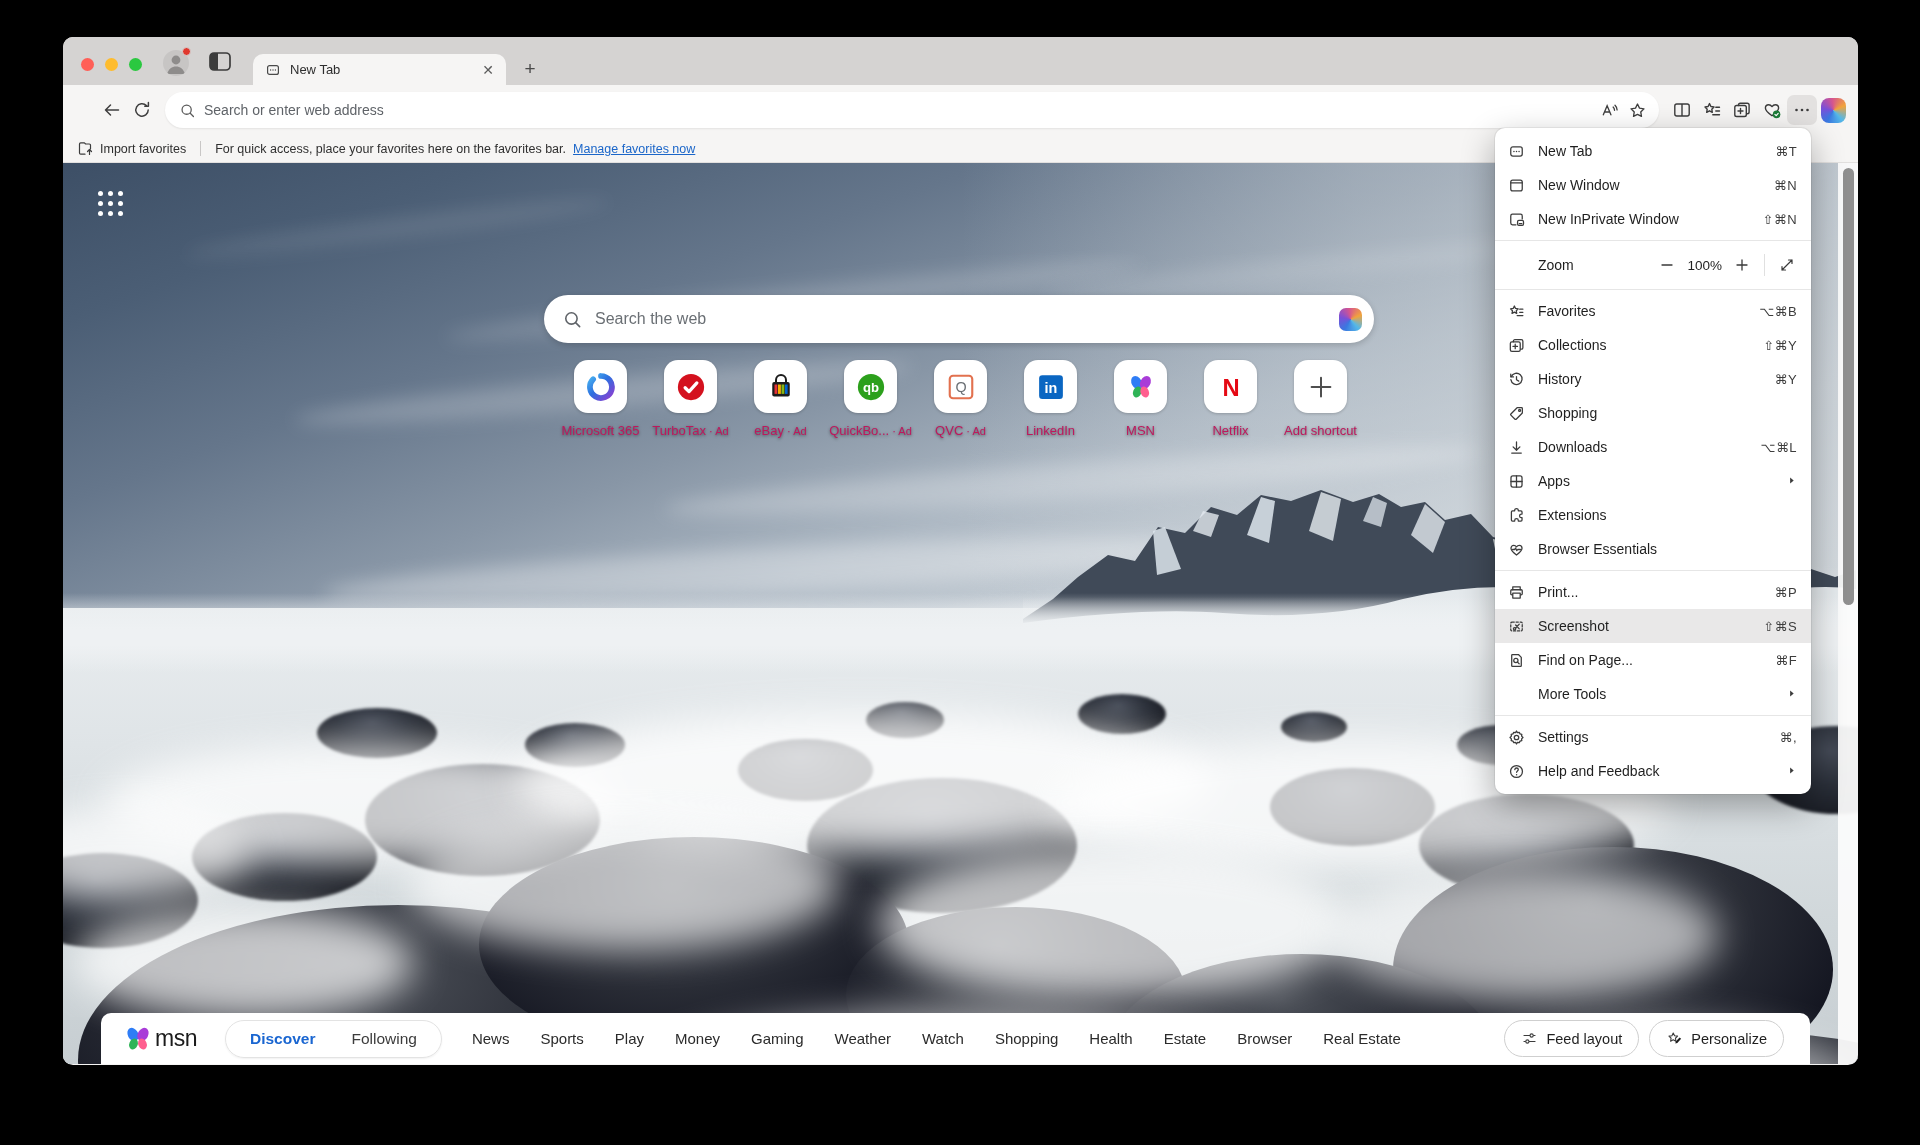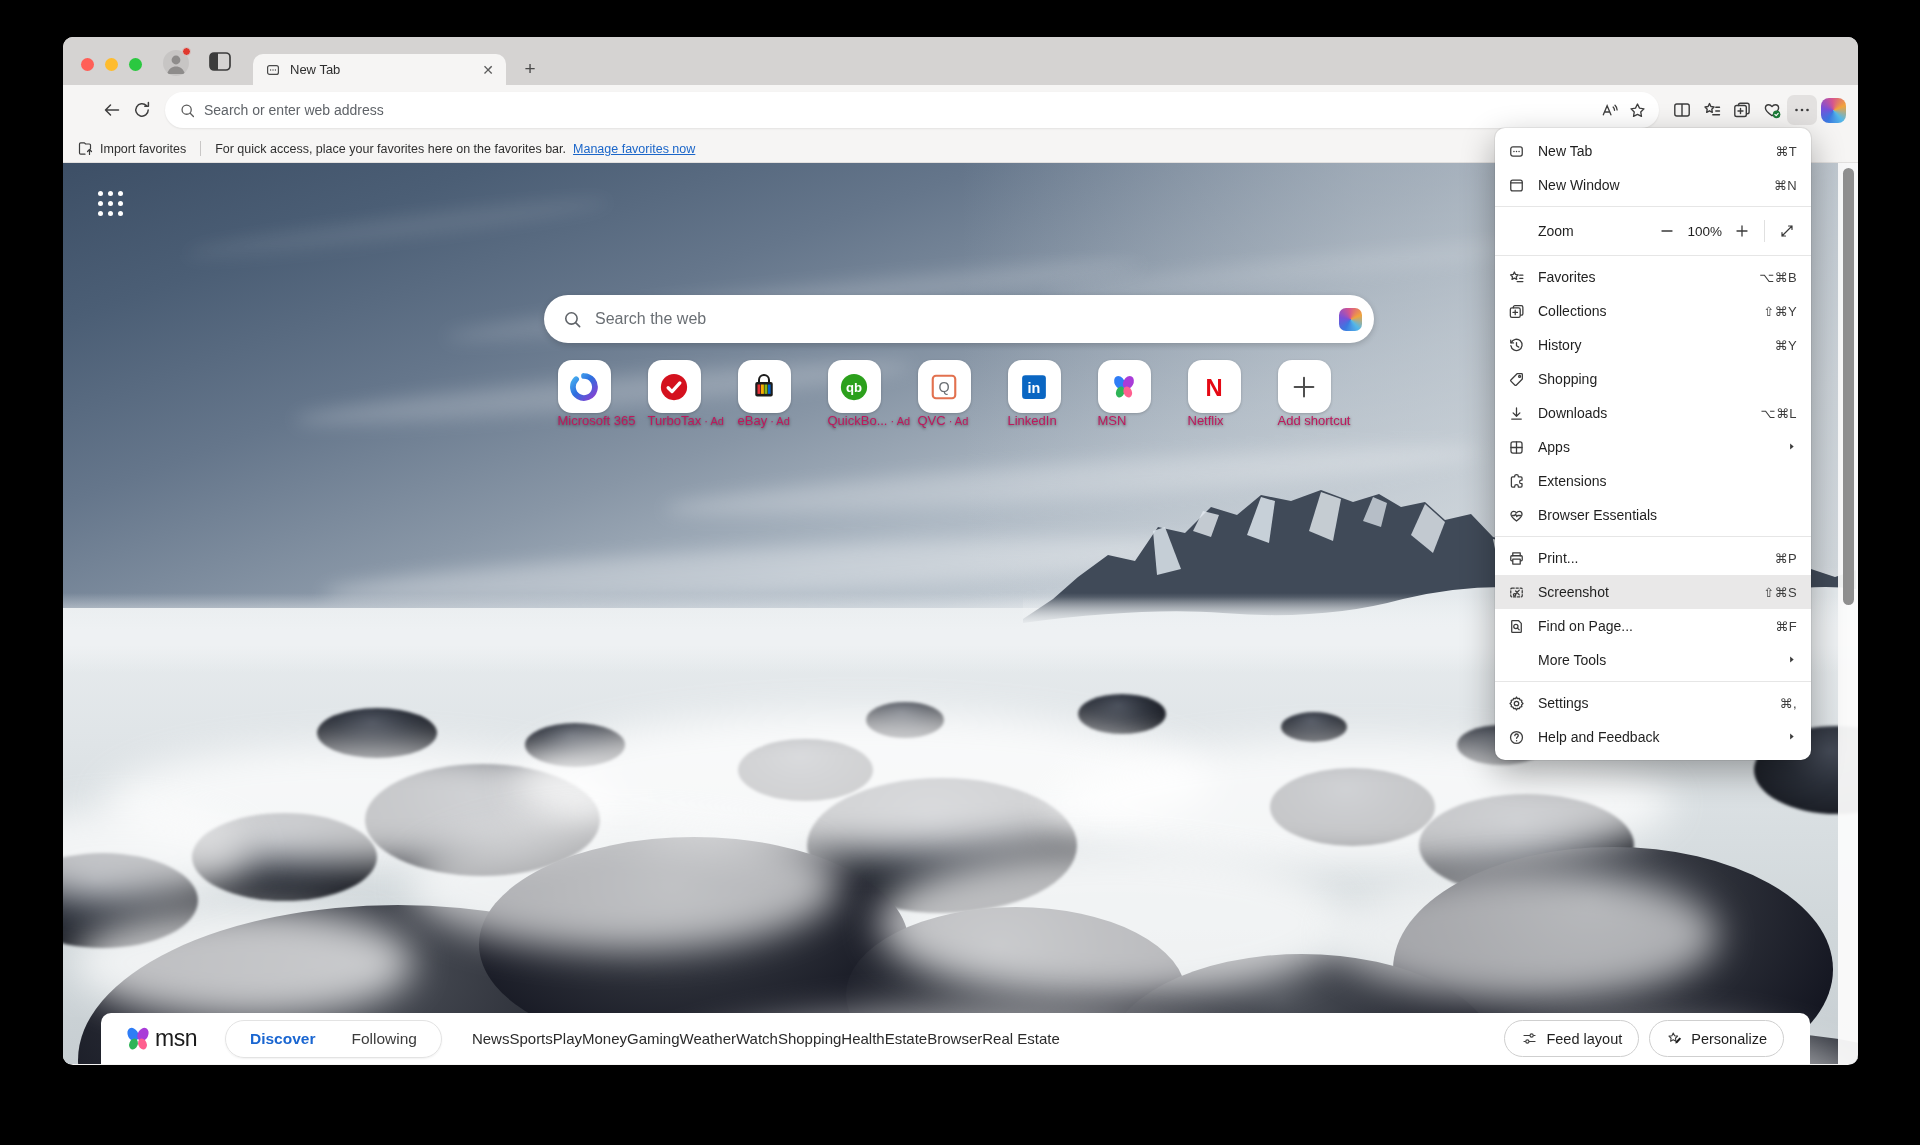--- a/index.html
+++ b/index.html
@@ -76,21 +76,21 @@
   .searchpill { position:absolute; left:481px; top:132px; width:830px; height:48px; background:#fff;
     border-radius:24px; display:flex; align-items:center; padding:0 12px 0 18px;
     box-shadow:0 2px 6px rgba(0,0,0,.18); }
   .searchpill svg { width:21px; height:21px; }
   .searchpill input { flex:1; border:none; outline:none; background:transparent; font-size:16px;
     margin-left:12px; color:#222; font-family:inherit; }
   .searchpill input::placeholder { color:#6a6f74; }
 
   
   .shortcuts { position:absolute; left:50%; top:197px; transform:translateX(-50%); display:flex; gap:4px; }
-  .shortcut { width:86px; display:flex; flex-direction:column; }
+  .shortcut { width:86px; display:flex; flex-direction:column; align-items:center; gap:10px; }
   .tile { width:53px; height:53px; border-radius:14px; background:#fff; display:flex; align-items:center;
     justify-content:center; box-shadow:0 1px 3px rgba(0,0,0,.2); }
   .tile svg { width:30px; height:30px; }
   .shortcut-label { font-size:13px; color:#be185d; text-shadow:0 1px 3px rgba(0,0,0,.5); white-space:nowrap; }
   .shortcut-label .ad { font-size:11px; }
 
   
   .scroll-track { position:absolute; right:0; top:0; width:20px; height:100%; background:rgba(251,251,251,.95); }
   .scroll-thumb { position:absolute; right:4px; top:5px; width:11px; height:437px; background:#8f8f8f;
     border-radius:6px; }
@@ -98,21 +98,21 @@
   
   .msnbar { position:absolute; left:38px; right:48px; bottom:0; height:51px; background:#fff;
     border-radius:10px 10px 0 0; display:flex; align-items:center; padding:0 26px 0 22px; }
   .msn-logo { display:flex; align-items:center; gap:2px; }
   .msn-logo svg { width:30px; height:28px; }
   .msn-word { font-size:23px; color:#1b1b1b; letter-spacing:-.5px; font-weight:500; }
   .feedpill { display:flex; align-items:center; border:1px solid #e3e3e3; border-radius:19px; height:38px;
     margin-left:28px; padding:0 6px; box-shadow:0 1px 2px rgba(0,0,0,.06); }
   .feedtab { font-size:15.5px; padding:0 18px; color:#3c3c3c; }
   .feedtab.active { color:#1a66d1; font-weight:bold; }
-  .msn-nav { display:flex; margin-left:30px; align-items:center; }
+  .msn-nav { display:flex; gap:31px; margin-left:30px; align-items:center; }
   .nav-item { font-size:15px; color:#2b2b2b; white-space:nowrap; }
   .msn-spacer { flex:1; }
   .msn-btn { display:flex; align-items:center; gap:8px; height:37px; border:1px solid #cfcfcf;
     border-radius:19px; padding:0 16px; font-size:14.5px; color:#1f1f1f; background:#fff; margin-left:10px; }
   .msn-btn svg { width:17px; height:17px; }
 
   
   .menu { position:absolute; left:1432px; top:91px; width:316px; background:#fff; border-radius:10px;
     padding:6px 0; z-index:60; box-shadow:0 0 0 1px rgba(0,0,0,.06),0 12px 34px rgba(0,0,0,.33); }
   .menu-item { display:flex; align-items:center; height:34px; padding:0 14px 0 13px; font-size:14px;
@@ -503,20 +503,29 @@
         <span class="mi-shortcut">⌘T</span>
       </div>
       <div class="menu-item">
         <span class="mi-icon"><svg viewBox="0 0 16 16" fill="none" stroke="#3c3c3c" stroke-width="1.2" stroke-linecap="round" stroke-linejoin="round">
             <rect x="2.6" y="3" width="10.8" height="10" rx="1.8"></rect>
             <line x1="2.6" y1="5.6" x2="13.4" y2="5.6"></line>
           </svg></span>
         <span class="mi-label">New Window</span>
         <span class="mi-shortcut">⌘N</span>
       </div>
+      <div class="menu-item">
+        <span class="mi-icon"><svg viewBox="0 0 16 16" fill="none" stroke="#3c3c3c" stroke-width="1.2" stroke-linecap="round" stroke-linejoin="round">
+            <path d="M13.4 7.5V4.6c0-.9-.7-1.6-1.6-1.6H4.2c-.9 0-1.6.7-1.6 1.6v6.8c0 .9.7 1.6 1.6 1.6H7.5"></path>
+            <rect x="9" y="8.8" width="5.6" height="4.7" rx="1.2"></rect>
+            <path d="M10.6 11.9h2.4"></path>
+          </svg></span>
+        <span class="mi-label">New InPrivate Window</span>
+        <span class="mi-shortcut">⇧⌘N</span>
+      </div>
       <div class="menu-divider"></div>
   <div class="zoom-row">
     <span class="zoom-label">Zoom</span>
     <span class="zoom-ctl">
       <svg viewBox="0 0 14 14" stroke="#3a3a3a" stroke-width="1.3" stroke-linecap="round">
             <line x1="2" y1="7" x2="12" y2="7"></line>
           </svg>
     </span>
     <span class="zoom-val">100%</span>
     <span class="zoom-ctl">

